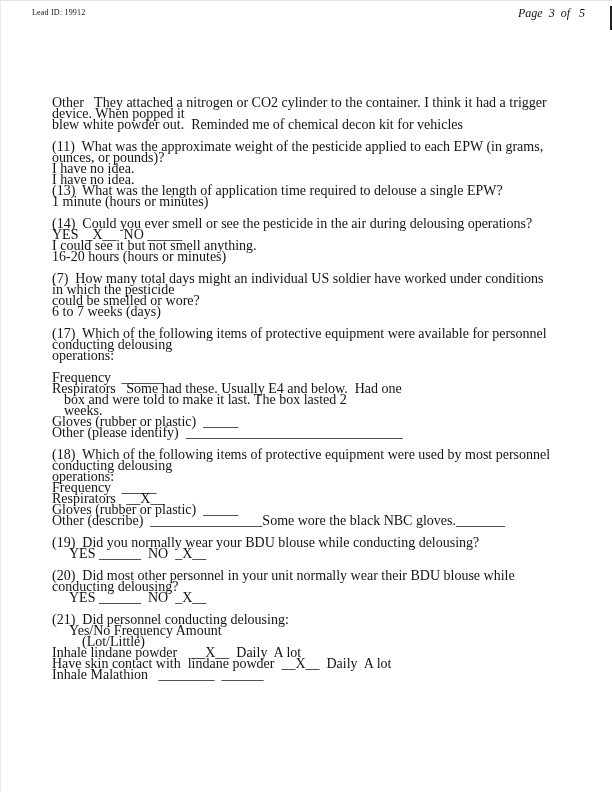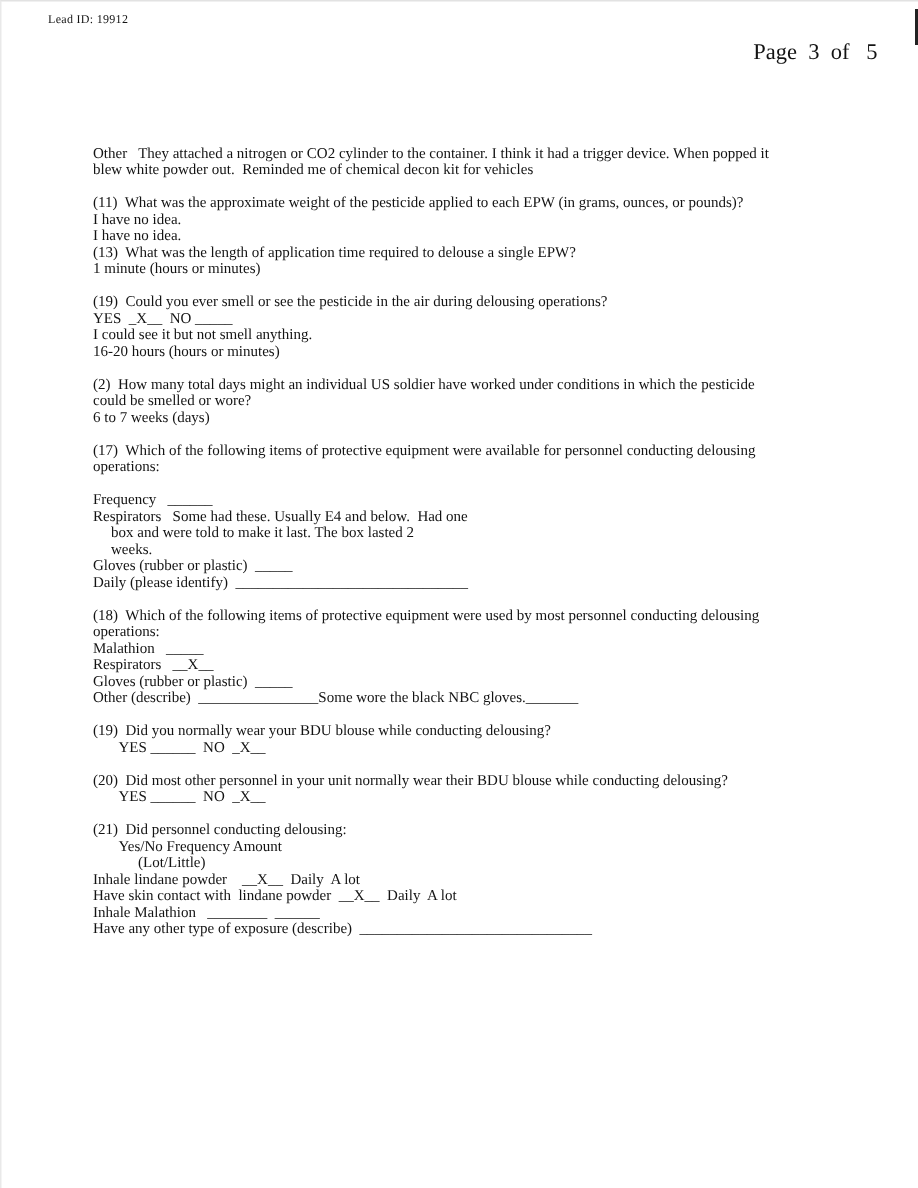--- a/index.html
+++ b/index.html
@@ -19,38 +19,39 @@
     position: absolute;
     left: 31px;
     top: 7px;
     font-size: 8px;
     letter-spacing: 0.2px;
     white-space: pre;
   }
   .page-num {
     position: absolute;
     right: 27px;
-    top: 26px;
-    font-size: 15px;
+    top: 5px;
+    font-size: 12px;
     white-space: pre;
+    font-style: italic;
   }
   .scan-artifact {
     position: absolute;
     right: 0;
     top: 5px;
     width: 2px;
     height: 24px;
     background: #222;
   }
   .doc-body {
     position: absolute;
-    left: 61px;
+    left: 51px;
     top: 96px;
     width: 505px;
-    font-size: 10px;
+    font-size: 14px;
     line-height: 11px;
   }
   .ln { white-space: pre-wrap; min-height: 11px; }
   .gap { margin-top: 11px; font-family: Liberation Serif, serif; }
   .in1 { padding-left: 12px; }
   .in2 { padding-left: 17px; }
   .in3 { padding-left: 30px; }
 </style>
 </head>
 <body>
@@ -62,47 +63,46 @@
   <div class="scan-artifact"></div>
 
   <div class="doc-body">
     <div class="ln">Other   They attached a nitrogen or CO2 cylinder to the container. I think it had a trigger device. When popped it</div>
     <div class="ln">blew white powder out.  Reminded me of chemical decon kit for vehicles</div>
     <div class="ln gap">(11)  What was the approximate weight of the pesticide applied to each EPW (in grams, ounces, or pounds)?</div>
     <div class="ln">I have no idea.</div>
     <div class="ln">I have no idea.</div>
     <div class="ln">(13)  What was the length of application time required to delouse a single EPW?</div>
     <div class="ln">1 minute (hours or minutes)</div>
-    <div class="ln gap">(19)  Could you ever smell or see the pesticide in the air during delousing operations?</div>
+    <div class="ln gap">(14)  Could you ever smell or see the pesticide in the air during delousing operations?</div>
     <div class="ln">YES  _X__  NO _____</div>
     <div class="ln">I could see it but not smell anything.</div>
     <div class="ln">16-20 hours (hours or minutes)</div>
-    <div class="ln gap">(2)  How many total days might an individual US soldier have worked under conditions in which the pesticide</div>
+    <div class="ln gap">(7)  How many total days might an individual US soldier have worked under conditions in which the pesticide</div>
     <div class="ln">could be smelled or wore?</div>
     <div class="ln">6 to 7 weeks (days)</div>
     <div class="ln gap">(17)  Which of the following items of protective equipment were available for personnel conducting delousing</div>
     <div class="ln">operations:</div>
     <div class="ln gap">Frequency   ______</div>
     <div class="ln">Respirators   Some had these. Usually E4 and below.  Had one</div>
     <div class="ln in1">box and were told to make it last. The box lasted 2</div>
     <div class="ln in1">weeks.</div>
     <div class="ln">Gloves (rubber or plastic)  _____</div>
-    <div class="ln">Daily (please identify)  _______________________________</div>
+    <div class="ln">Other (please identify)  _______________________________</div>
     <div class="ln gap">(18)  Which of the following items of protective equipment were used by most personnel conducting delousing</div>
     <div class="ln">operations:</div>
-    <div class="ln">Malathion   _____</div>
+    <div class="ln">Frequency   _____</div>
     <div class="ln">Respirators   __X__</div>
     <div class="ln">Gloves (rubber or plastic)  _____</div>
     <div class="ln">Other (describe)  ________________Some wore the black NBC gloves._______</div>
     <div class="ln gap">(19)  Did you normally wear your BDU blouse while conducting delousing?</div>
     <div class="ln in2">YES ______  NO  _X__</div>
     <div class="ln gap">(20)  Did most other personnel in your unit normally wear their BDU blouse while conducting delousing?</div>
     <div class="ln in2">YES ______  NO  _X__</div>
     <div class="ln gap">(21)  Did personnel conducting delousing:</div>
     <div class="ln in2">Yes/No Frequency Amount</div>
     <div class="ln in3">(Lot/Little)</div>
     <div class="ln">Inhale lindane powder    __X__  Daily  A lot</div>
     <div class="ln">Have skin contact with  lindane powder  __X__  Daily  A lot</div>
     <div class="ln">Inhale Malathion   ________  ______</div>
-    <div class="ln">Have any other type of exposure (describe)  _______________________________</div>
   </div>
 
 </div>
 
 </body></html>

